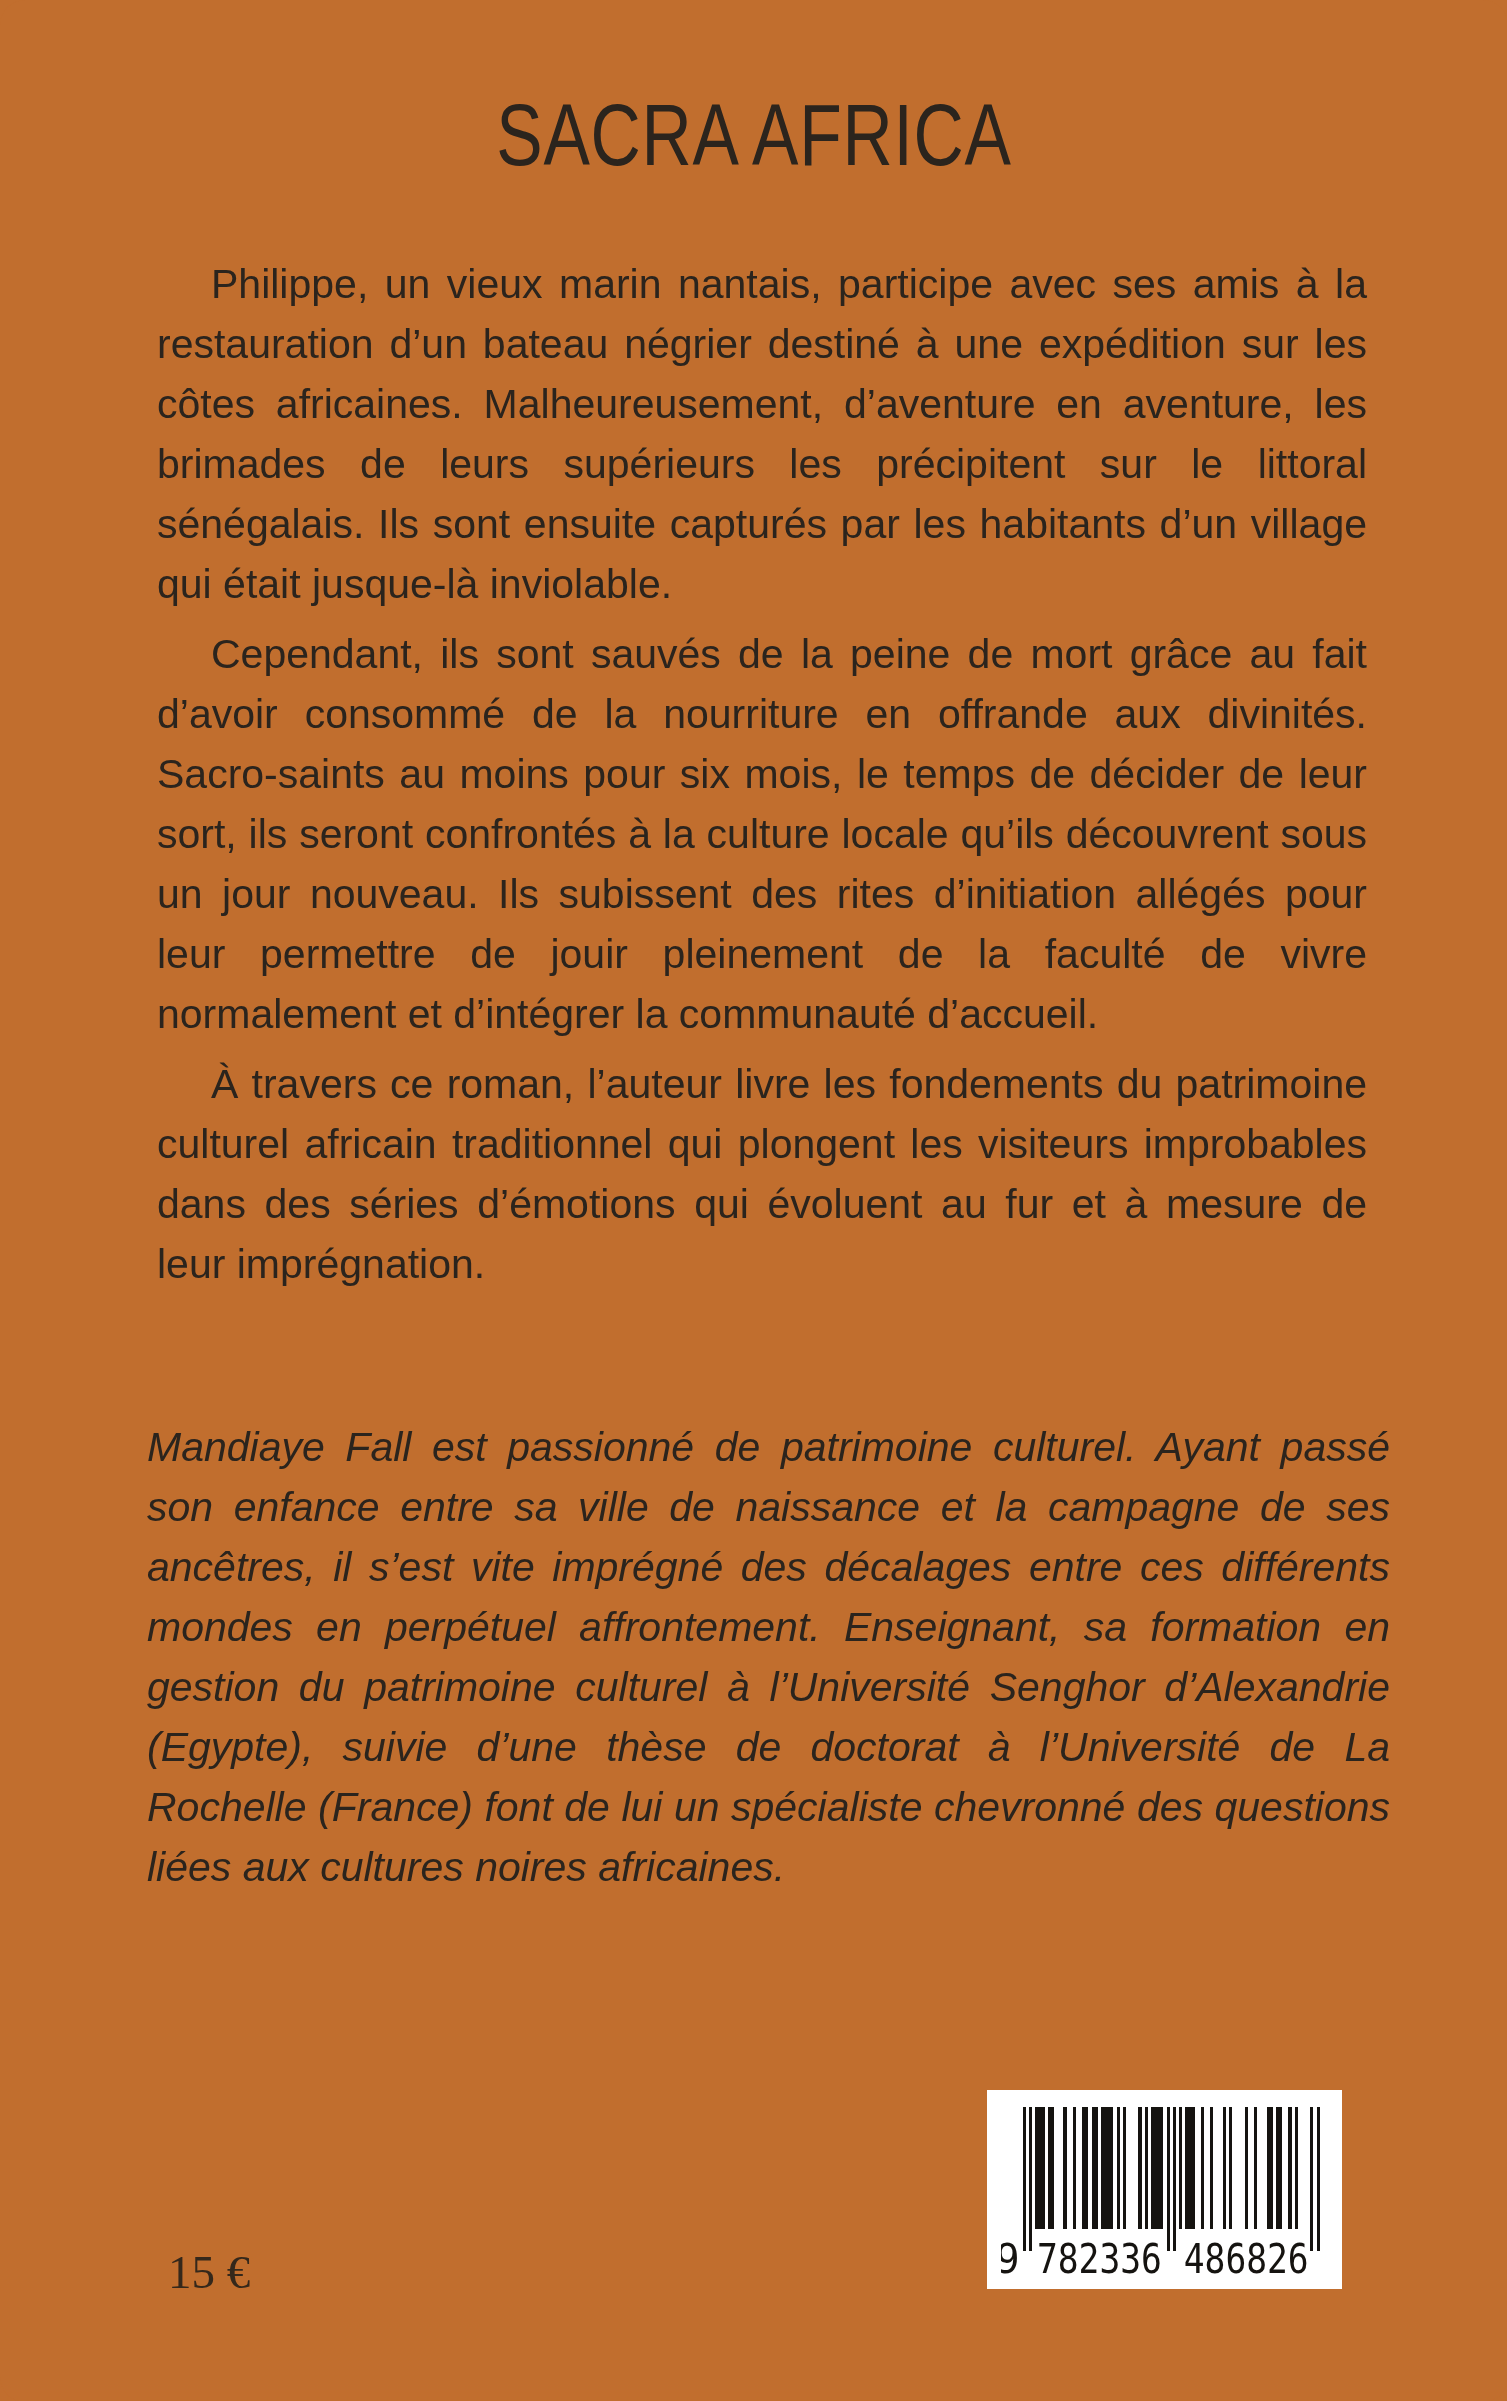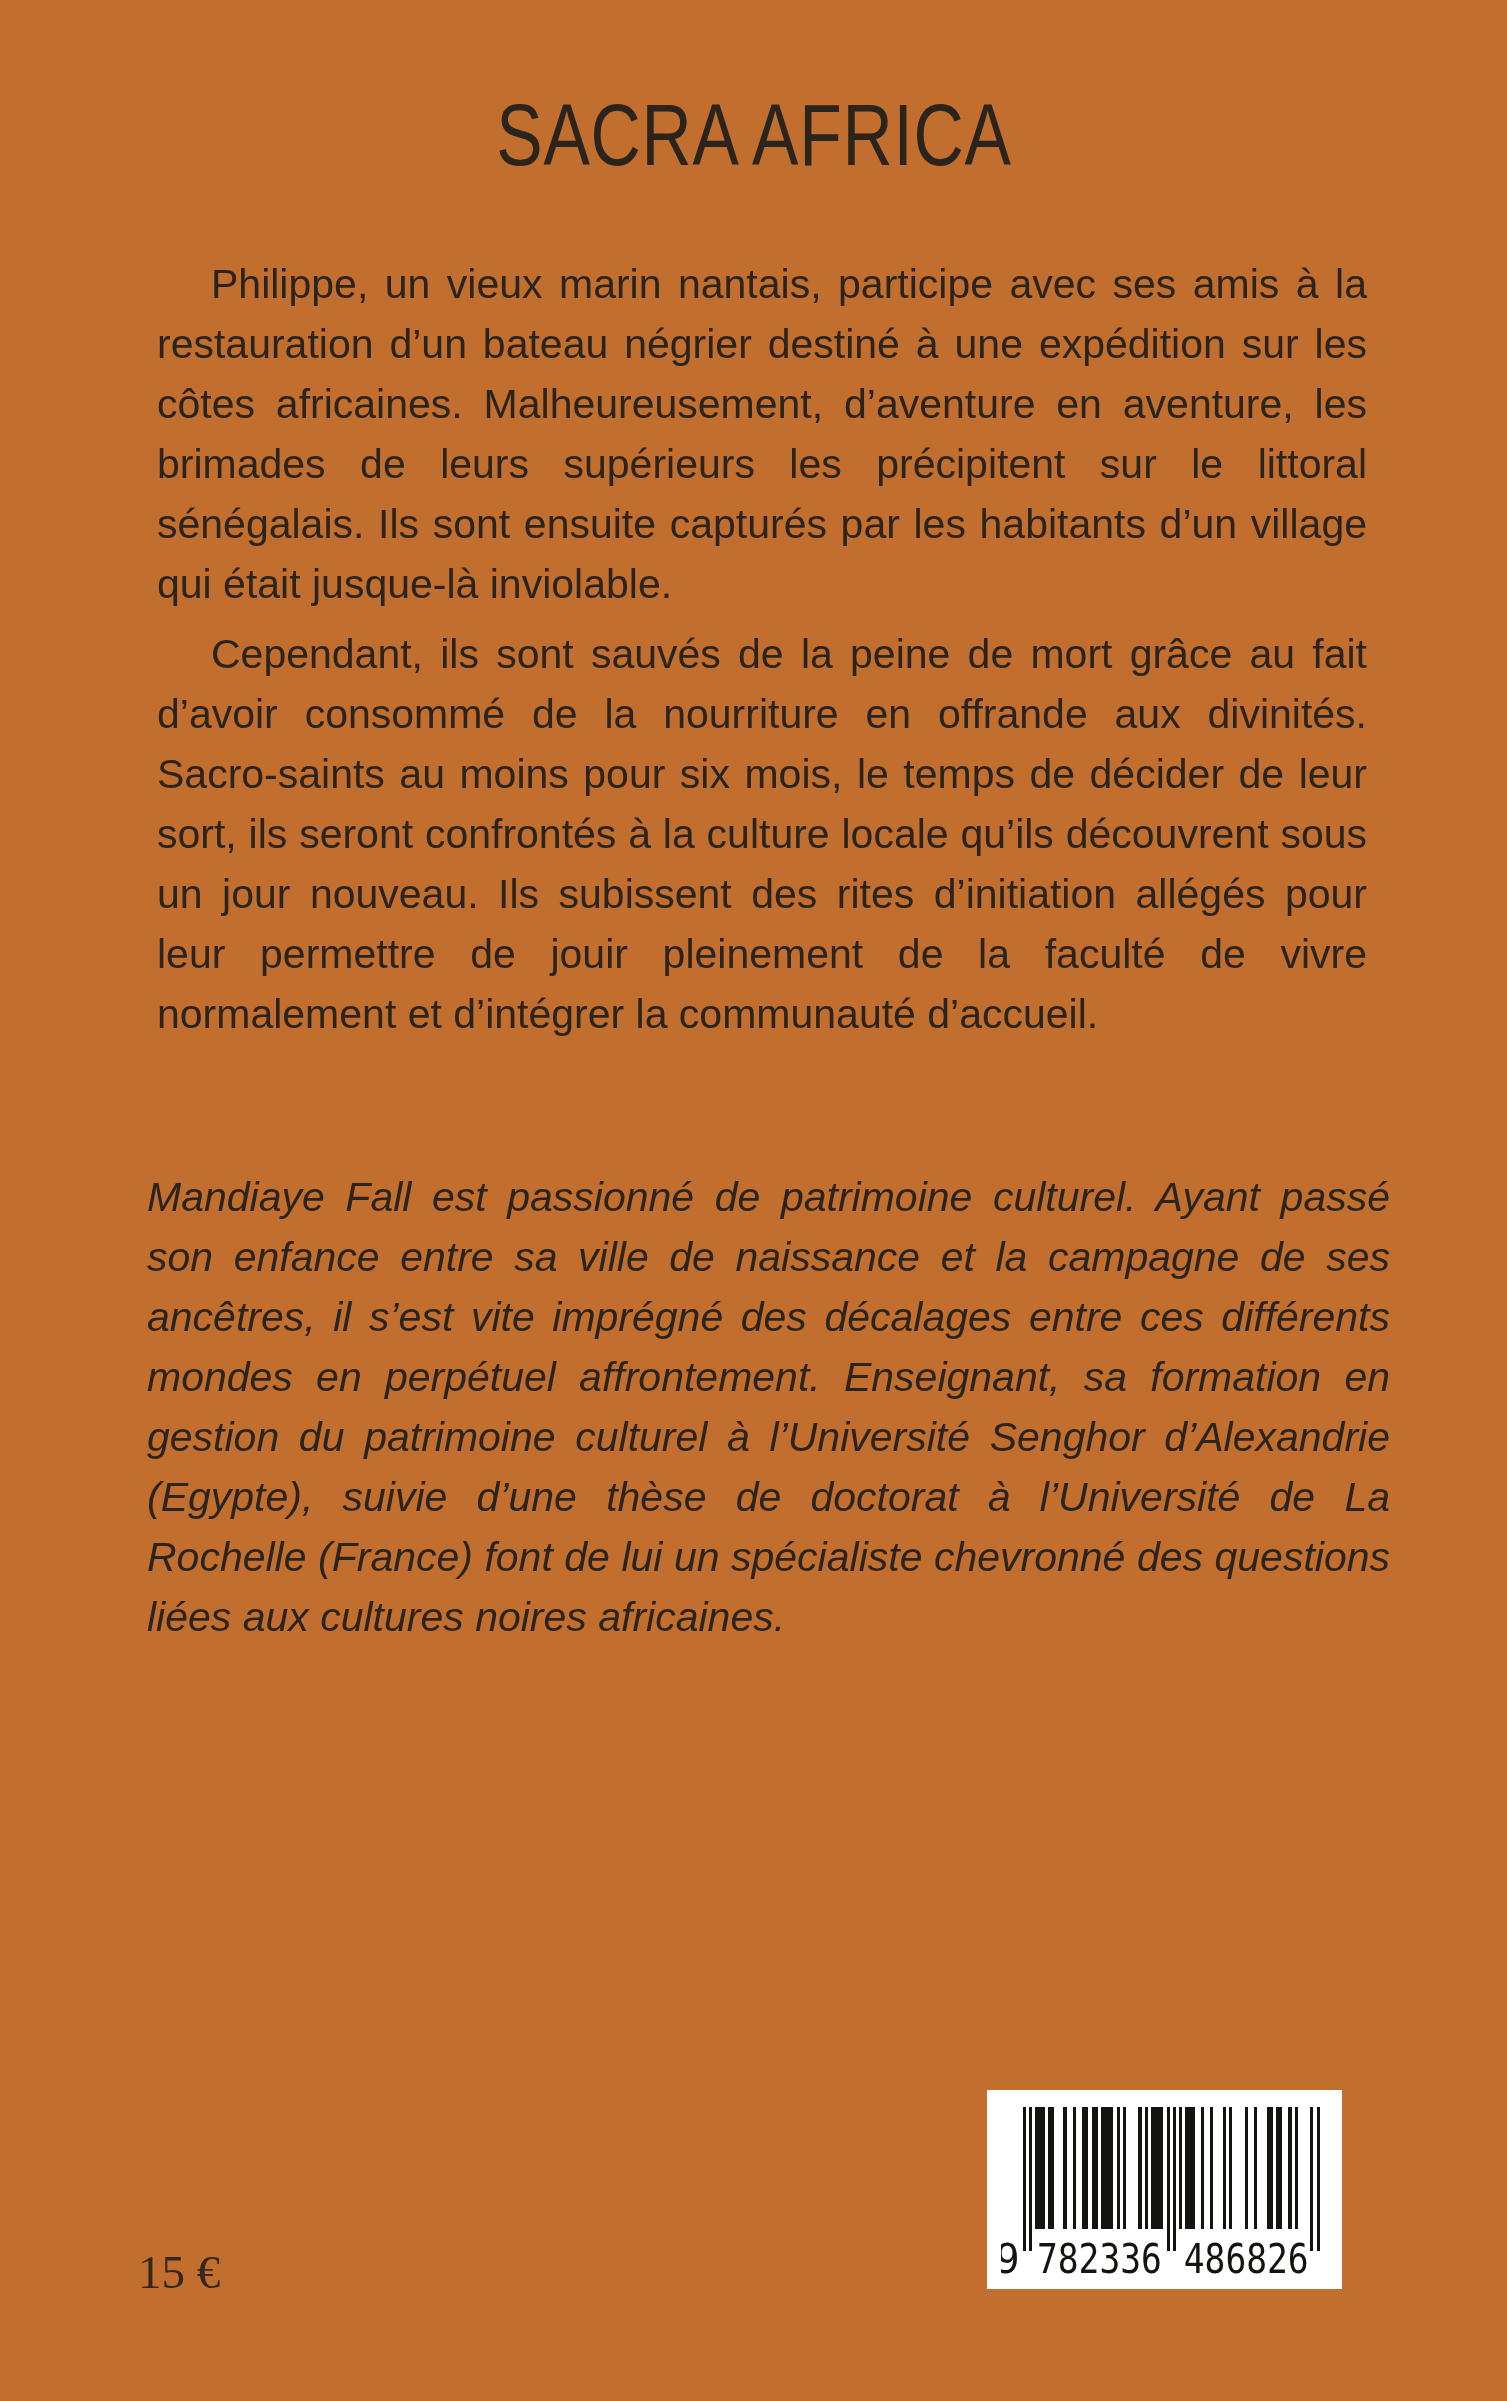--- a/index.html
+++ b/index.html
@@ -49,21 +49,21 @@
     position: absolute;
     left: 154px;
     top: 2192px;
     font-family: "Liberation Serif", serif;
     font-size: 40px;
     letter-spacing: 0.9px;
     color: #35281b;
   }
   .price {
     position: absolute;
-    left: 138px;
+    left: 168px;
     top: 2245px;
     font-family: "Liberation Serif", serif;
     font-size: 47px;
     color: #35281b;
   }
   .barcode-box {
     position: absolute;
     left: 987px;
     top: 2090px;
     width: 355px;
@@ -87,20 +87,21 @@
 </head>
 <body>
 
 <div class="cover">
 
   <h1 class="title">SACRA AFRICA</h1>
 
   <div class="synopsis">
     <p>Philippe, un vieux marin nantais, participe avec ses amis à la restauration d’un bateau négrier destiné à une expédition sur les côtes africaines. Malheureusement, d’aventure en aventure, les brimades de leurs supérieurs les précipitent sur le littoral sénégalais. Ils sont ensuite capturés par les habitants d’un village qui était jusque-là inviolable.</p>
     <p>Cependant, ils sont sauvés de la peine de mort grâce au fait d’avoir consommé de la nourriture en offrande aux divinités. Sacro-saints au moins pour six mois, le temps de décider de leur sort, ils seront confrontés à la culture locale qu’ils découvrent sous un jour nouveau. Ils subissent des rites d’initiation allégés pour leur permettre de jouir pleinement de la faculté de vivre normalement et d’intégrer la communauté d’accueil.</p>
+    <p>À travers ce roman, l’auteur livre les fondements du patrimoine culturel africain traditionnel qui plongent les visiteurs improbables dans des séries d’émotions qui évoluent au fur et à mesure de leur imprégnation.</p>
   </div>
 
   <p class="bio">Mandiaye Fall est passionné de patrimoine culturel. Ayant passé son enfance entre sa ville de naissance et la campagne de ses ancêtres, il s’est vite imprégné des décalages entre ces différents mondes en perpétuel affrontement. Enseignant, sa formation en gestion du patrimoine culturel à l’Université Senghor d’Alexandrie (Egypte), suivie d’une thèse de doctorat à l’Université de La Rochelle (France) font de lui un spécialiste chevronné des questions liées aux cultures noires africaines.</p>
 
   <div class="price">15 €</div>
 
   <div class="barcode-box">
     <svg viewBox="0 0 105 55" preserveAspectRatio="xMidYMid meet" shape-rendering="crispEdges" xmlns="http://www.w3.org/2000/svg">
 
       <g fill="#151310">

